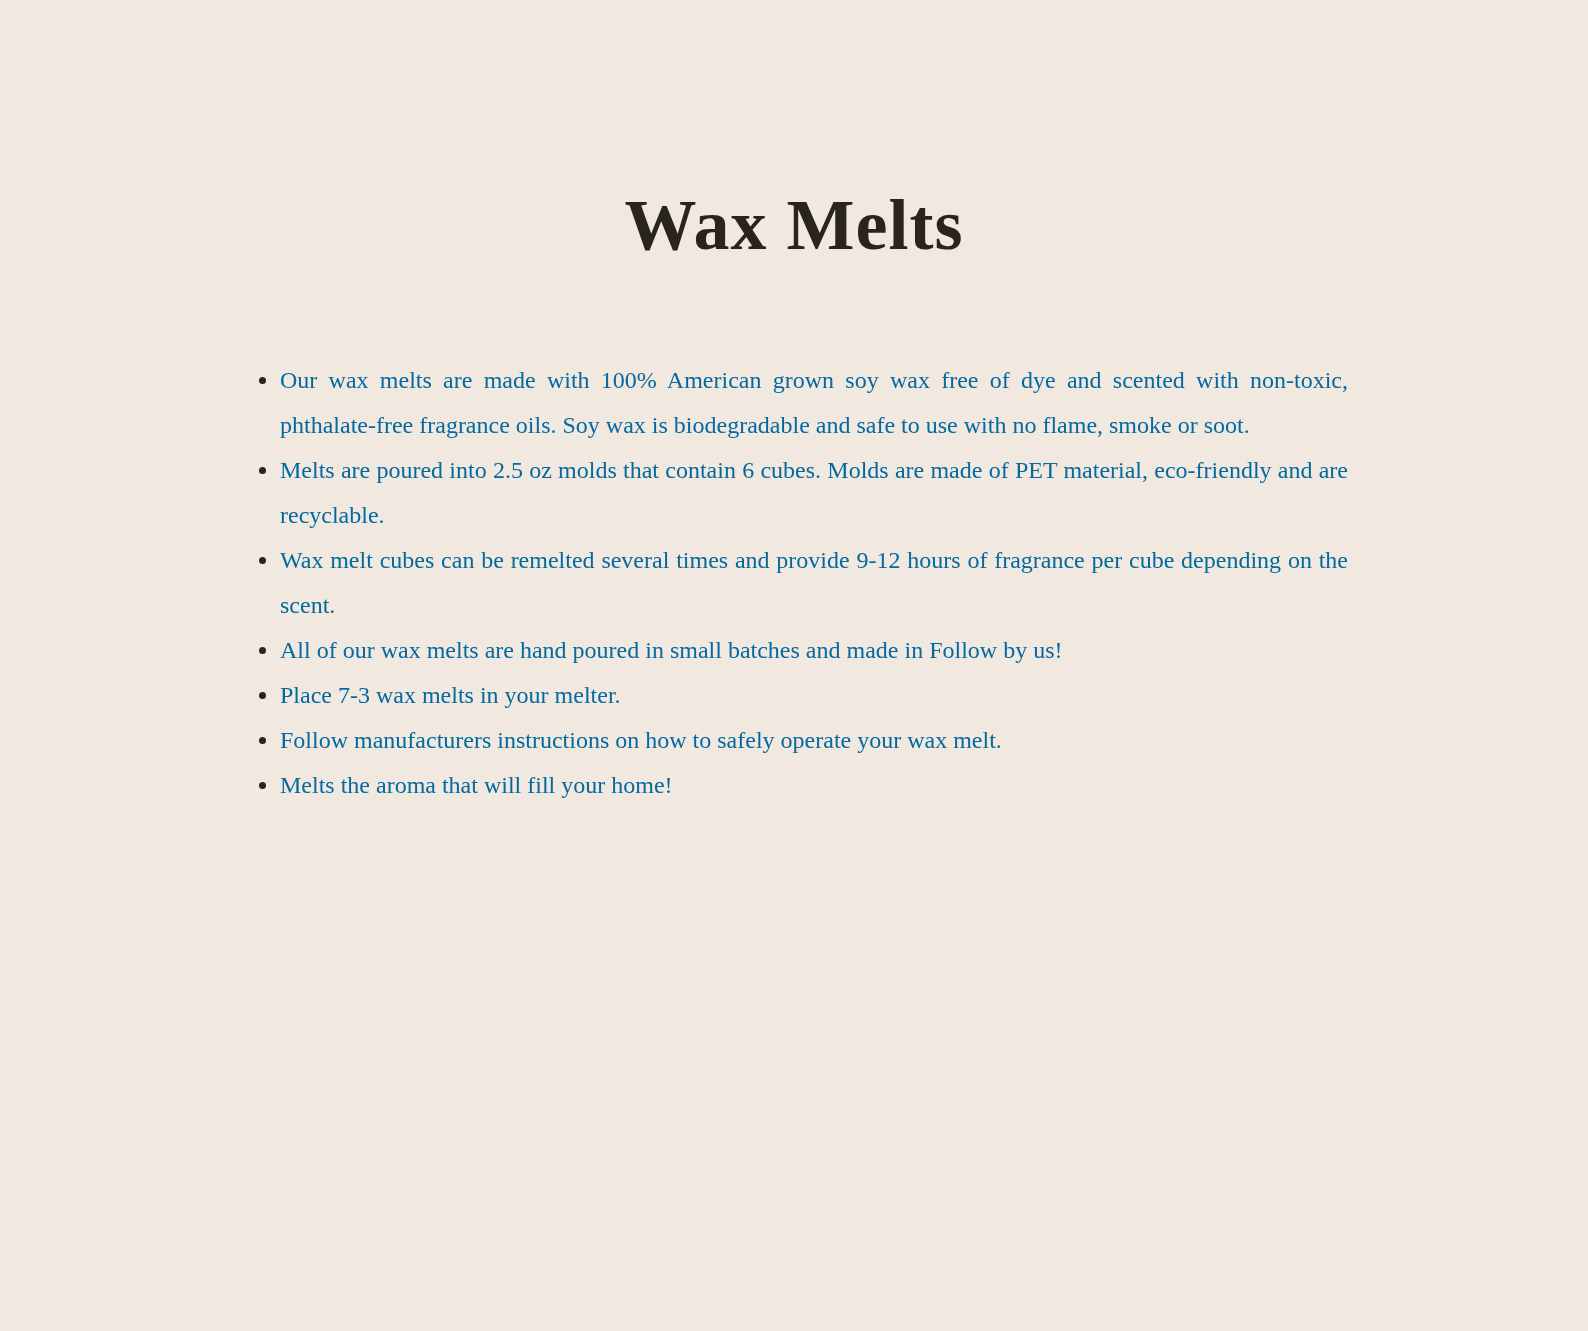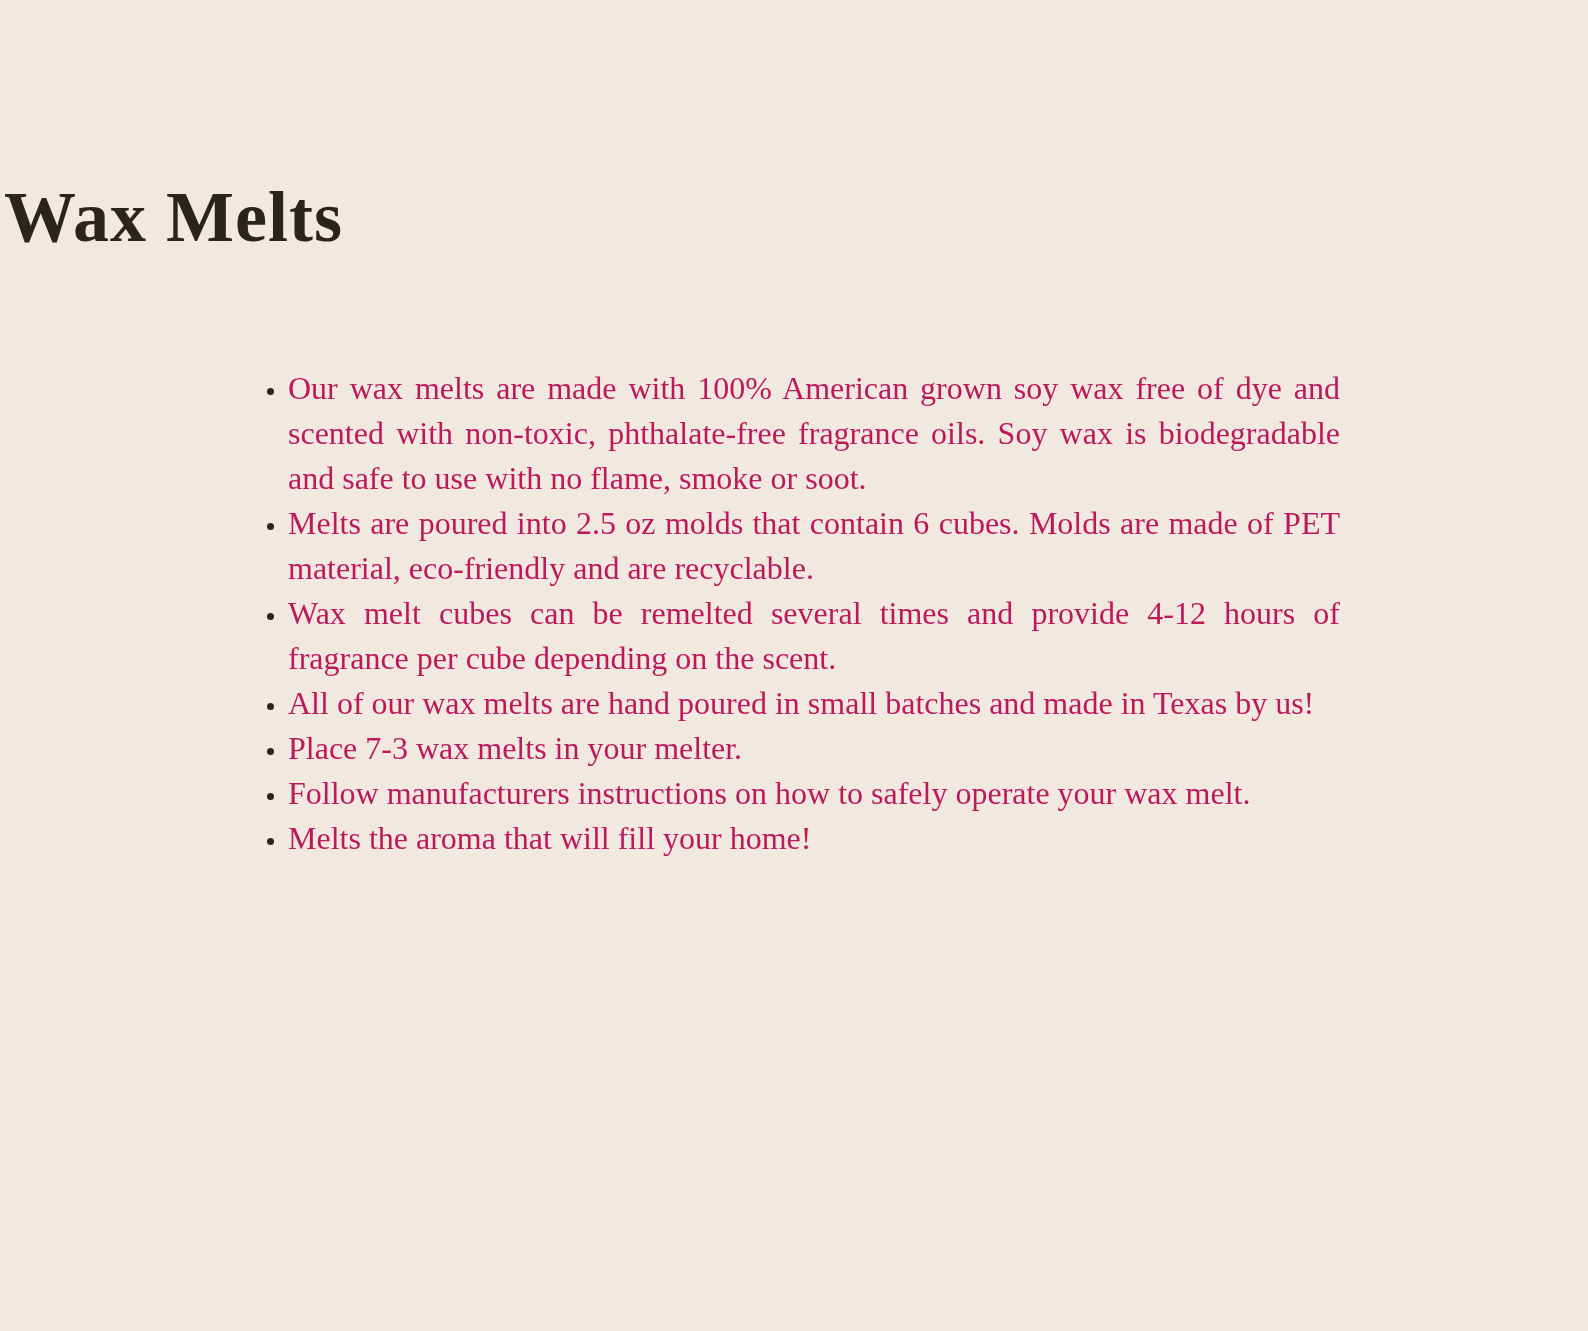--- a/index.html
+++ b/index.html
@@ -17,63 +17,63 @@
   .page {
     position: relative;
     width: 1588px;
     height: 1331px;
   }
   .title {
     position: absolute;
     top: 172px;
     left: 0;
     right: 0;
-    margin: 4px;
-    text-align: left;
+    margin: 12px;
+    text-align: center;
     font-family: "Liberation Serif", "DejaVu Serif", serif;
     font-weight: 700;
     font-size: 72px;
     letter-spacing: 1px;
     color: #2a241e;
   }
   .bullets-wrap {
     position: absolute;
     top: 358px;
     left: 252px;
     width: 1096px;
   }
   ul.bullets {
-    margin: 8px;
+    margin: 0;
     padding: 0 0 0 28px;
     list-style: disc outside;
-    font-size: 32px;
+    font-size: 24px;
     line-height: 45px;
     text-align: justify;
-    color: #be185d;
+    color: #0369a1;
   }
   ul.bullets li {
     padding-left: 0;
   }
   ul.bullets li::marker {
     font-size: 24px;
     color: #2a241e;
   }
 </style>
 </head>
 <body>
 
 <div class="page">
 
   <h1 class="title">Wax Melts</h1>
 
   <div class="bullets-wrap">
     <ul class="bullets">
       <li>Our wax melts are made with 100% American grown soy wax free of dye and scented with non-toxic, phthalate-free fragrance oils. Soy wax is biodegradable and safe to use with no flame, smoke or soot.</li>
       <li>Melts are poured into 2.5 oz molds that contain 6 cubes. Molds are made of PET material, eco-friendly and are recyclable.</li>
-      <li>Wax melt cubes can be remelted several times and provide 4-12 hours of fragrance per cube depending on the scent.</li>
-      <li>All of our wax melts are hand poured in small batches and made in Texas by us!</li>
+      <li>Wax melt cubes can be remelted several times and provide 9-12 hours of fragrance per cube depending on the scent.</li>
+      <li>All of our wax melts are hand poured in small batches and made in Follow by us!</li>
       <li>Place 7-3 wax melts in your melter.</li>
       <li>Follow manufacturers instructions on how to safely operate your wax melt.</li>
       <li>Melts the aroma that will fill your home!</li>
     </ul>
   </div>
 
 </div>
 
 </body></html>

